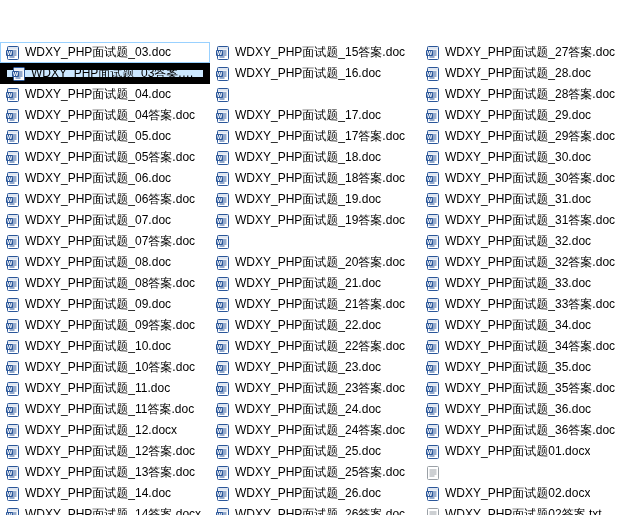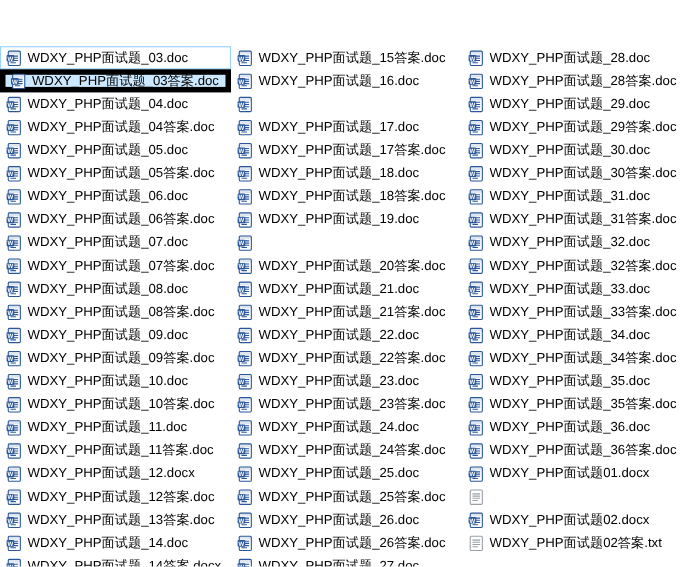--- a/index.html
+++ b/index.html
@@ -29,21 +29,21 @@
     align-items: center;
     height: 21px;
     width: 210px;
     padding: 0 4px;
     white-space: nowrap;
     cursor: default;
     border: 1px solid transparent;
   }
   .file-item.selected {
     background: #cce8ff;
-    border: 5px solid #000000;
+    border: 7px solid #000000;
   }
   .file-item.focused {
     border: 1px solid #99d1ff;
   }
   .icon {
     width: 16px;
     height: 16px;
     margin-right: 4px;
     flex: 0 0 16px;
     position: relative;
@@ -543,20 +543,35 @@
           <rect x="2.5" y="1.5" width="11" height="13" rx="1" fill="#ffffff" stroke="#2b579a"></rect>
           <rect x="2.5" y="1.5" width="11" height="3" fill="#2b579a" opacity="0.15"></rect>
           <line x1="4.5" y1="6" x2="11.5" y2="6" stroke="#2b579a" stroke-width="1"></line>
           <line x1="4.5" y1="8" x2="11.5" y2="8" stroke="#2b579a" stroke-width="1"></line>
           <line x1="4.5" y1="10" x2="11.5" y2="10" stroke="#2b579a" stroke-width="1"></line>
           <line x1="4.5" y1="12" x2="9.5" y2="12" stroke="#2b579a" stroke-width="1"></line>
           <rect x="1" y="5" width="7" height="6" rx="1" fill="#2b579a"></rect>
           <text x="4.5" y="10" font-size="5.5" font-weight="bold" fill="#fff" text-anchor="middle" font-family="Arial">W</text>
         </svg>
       </span>
+      <span class="label">WDXY_PHP面试题_19答案.doc</span>
+    </div>
+    <div class="file-item">
+      <span class="icon">
+        <svg width="16" height="16" viewBox="0 0 16 16">
+          <rect x="2.5" y="1.5" width="11" height="13" rx="1" fill="#ffffff" stroke="#2b579a"></rect>
+          <rect x="2.5" y="1.5" width="11" height="3" fill="#2b579a" opacity="0.15"></rect>
+          <line x1="4.5" y1="6" x2="11.5" y2="6" stroke="#2b579a" stroke-width="1"></line>
+          <line x1="4.5" y1="8" x2="11.5" y2="8" stroke="#2b579a" stroke-width="1"></line>
+          <line x1="4.5" y1="10" x2="11.5" y2="10" stroke="#2b579a" stroke-width="1"></line>
+          <line x1="4.5" y1="12" x2="9.5" y2="12" stroke="#2b579a" stroke-width="1"></line>
+          <rect x="1" y="5" width="7" height="6" rx="1" fill="#2b579a"></rect>
+          <text x="4.5" y="10" font-size="5.5" font-weight="bold" fill="#fff" text-anchor="middle" font-family="Arial">W</text>
+        </svg>
+      </span>
     </div>
     <div class="file-item">
       <span class="icon">
         <svg width="16" height="16" viewBox="0 0 16 16">
           <rect x="2.5" y="1.5" width="11" height="13" rx="1" fill="#ffffff" stroke="#2b579a"></rect>
           <rect x="2.5" y="1.5" width="11" height="3" fill="#2b579a" opacity="0.15"></rect>
           <line x1="4.5" y1="6" x2="11.5" y2="6" stroke="#2b579a" stroke-width="1"></line>
           <line x1="4.5" y1="8" x2="11.5" y2="8" stroke="#2b579a" stroke-width="1"></line>
           <line x1="4.5" y1="10" x2="11.5" y2="10" stroke="#2b579a" stroke-width="1"></line>
           <line x1="4.5" y1="12" x2="9.5" y2="12" stroke="#2b579a" stroke-width="1"></line>

